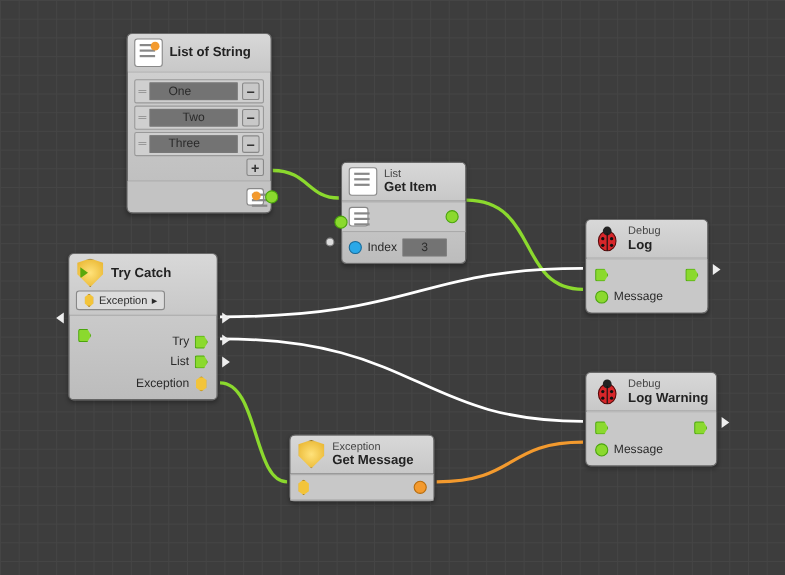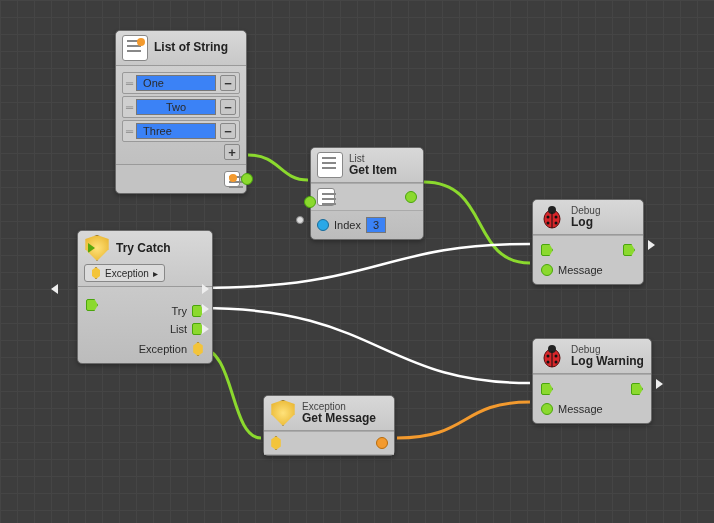--- a/index.html
+++ b/index.html
@@ -71,22 +71,22 @@
 .tri { 
   position: absolute;
   width: 0; height: 0;
   border-top: 5px solid transparent;
   border-bottom: 5px solid transparent;
   border-left: 7px solid #eee;
 }
 .tri.left { border-left: none; border-right: 7px solid #eee; }
 .label { margin: 0 5px; color: #2a2a2a; }
 .intbox {
-  background: #3b82f6; border: 1px solid #777;
-  padding: 1px 6px; font-size: 11px; min-width: 20px;
+  background: #737373; border: 1px solid #777;
+  padding: 1px 16px; font-size: 11px; min-width: 20px;
   text-align:center;
 }
 .listitem {
   display:flex; align-items:center; gap:4px;
   background: #cfcfcf; border: 1px solid #999;
   border-radius: 2px; padding: 2px 3px; margin: 2px 0;
 }
 .drag { color:#888; font-size:10px; letter-spacing:-1px; }
 .tinybtn {
   width:16px;height:16px;background:#c8c8c8;border:1px solid #888;
@@ -190,21 +190,21 @@
     <div class="row">
       <span class="port int"></span>
       <span class="label">Index</span>
       <span class="intbox">3</span>
     </div>
   </div>
   <span class="port data" style="position:absolute;left:-7px;top:48px"></span>
   <span class="port" style="position:absolute;left:-15px;top:68px;width:8px;height:8px;background:#ddd;border-color:#888"></span>
 </div>
 
-<div class="node" style="left:77px;top:230px;width:136px">
+<div class="node" style="left:62px;top:230px;width:136px">
   <div class="node-header" style="flex-direction:column;align-items:flex-start;gap:3px">
     <div style="display:flex;align-items:center;">
       <div class="hicon icon-shield" style="position:relative">
         <span style="position:absolute;left:3px;top:7px;border-top:5px solid transparent;border-bottom:5px solid transparent;border-left:7px solid #5aa80c"></span>
       </div>
       <span class="htitle">Try Catch</span>
     </div>
     <div class="dropdown">
       <span class="port exc" style="width:10px;height:12px"></span>
       <span>Exception</span>

